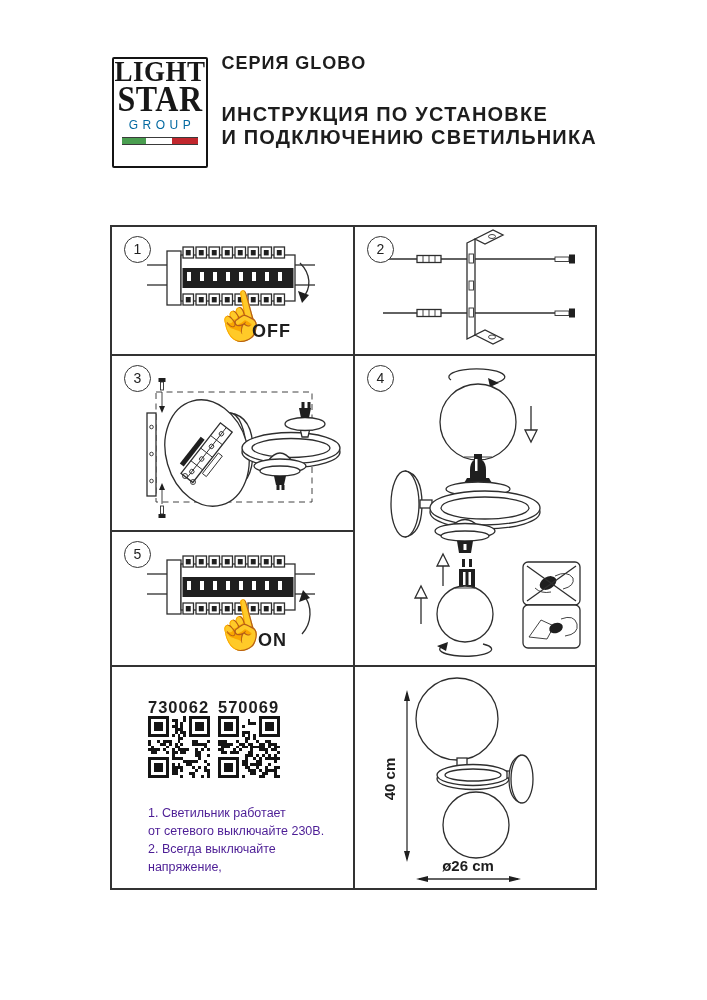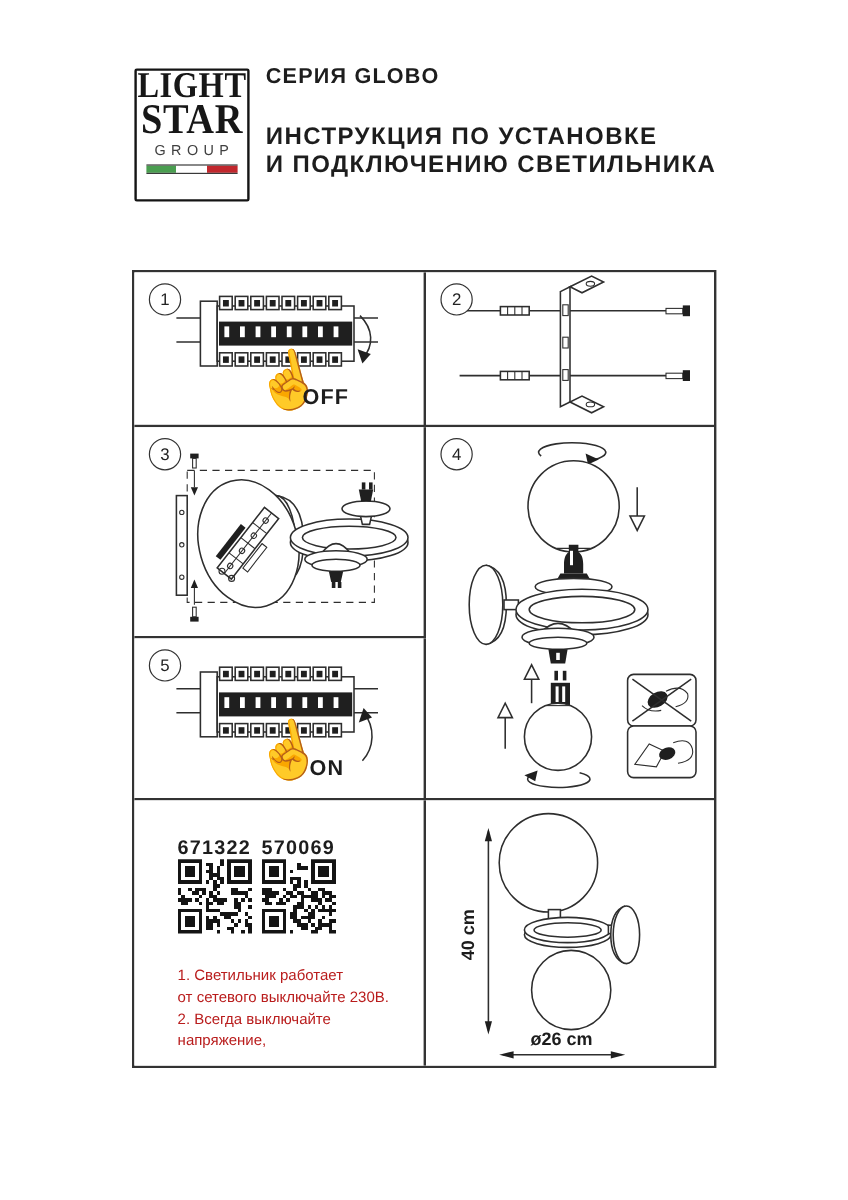--- a/index.html
+++ b/index.html
@@ -6,21 +6,21 @@
   .page{position:relative;width:707px;height:1000px;background:#fff;overflow:hidden;
         font-family:"Liberation Sans",sans-serif;color:#1d1d1d;}
   
   .logo-box{position:absolute;left:112px;top:57px;width:96px;height:111px;
             border:2px solid #141414;border-radius:2px;box-sizing:border-box;
             text-align:center;padding-top:0;background:#fff;}
   .logo-light{font-family:"Liberation Serif",serif;font-weight:bold;font-size:27px;
               line-height:25px;letter-spacing:.5px;color:#171717;transform:scaleY(1.12);}
   .logo-star{font-family:"Liberation Serif",serif;font-weight:bold;font-size:32px;
              line-height:30px;letter-spacing:.5px;color:#171717;transform:scaleY(1.1);}
-  .logo-group{font-size:12px;letter-spacing:4.5px;text-indent:4px;color:#404040;
+  .logo-group{font-size:12px;letter-spacing:4.5px;text-indent:4px;color:#0369a1;
               margin-top:5px;line-height:13px;}
   .logo-flag{width:76px;height:8px;margin:5px auto 0;box-sizing:border-box;
              border-top:1.5px solid #3a3a3a;border-bottom:1.5px solid #3a3a3a;
              background:linear-gradient(to right,#4a9e50 0 32%,#ffffff 32% 66%,#c1272d 66% 100%);}
   .title-block{position:absolute;right:110px;top:50px;}
   .t-series{font-size:18px;line-height:27px;font-weight:bold;letter-spacing:1px;}
   .t-instr{font-size:20px;line-height:23px;font-weight:bold;letter-spacing:1.2px;margin-top:26px;}
   
   .grid{position:absolute;left:110px;top:225px;width:487px;height:665px;
         border:2px solid #333;box-sizing:border-box;background:#fff;}
@@ -32,21 +32,21 @@
   .draw{position:absolute;left:0;top:0;}
   .ln{stroke:#2e2e2e;stroke-width:1.3;fill:none;}
   .lt{stroke:#2e2e2e;stroke-width:.9;fill:none;}
   .fl{fill:#1f1f1f;stroke:none;}
   .wh{fill:#fff;}
   .dash{stroke-dasharray:6 4.5;}
   .svgtxt{font-family:"Liberation Sans",sans-serif;fill:#1d1d1d;}
   
   .article{position:absolute;top:31px;font-size:16.5px;font-weight:bold;letter-spacing:1px;}
   .qr{position:absolute;top:49px;}
-  .notes{position:absolute;left:36px;top:137px;font-size:12.5px;line-height:18px;color:#b91c1c;}
+  .notes{position:absolute;left:36px;top:137px;font-size:12.5px;line-height:18px;color:#4c1d95;}
 </style>
 </head>
 <body>
 
 <div class="page">
 
   <svg width="0" height="0" style="position:absolute" aria-hidden="true">
     <defs>
       <g id="tcell">
         <rect x="0" y="0" width="10.5" height="11" class="ln wh"></rect>
@@ -294,21 +294,21 @@
       <svg class="draw" width="241" height="131" viewBox="0 0 241 131">
         <use href="#breaker" x="55" y="26"></use>
         <text class="svgtxt" x="98" y="112" font-size="46" transform="rotate(-14 118 88)">☝</text>
         <path class="ln" d="M190,102 C200,91 201,74 191,62"></path>
         <polygon class="fl" points="191,58 187,70 198,66"></polygon>
         <text class="svgtxt" x="146" y="114" font-size="18" font-weight="bold" letter-spacing="1">ON</text>
       </svg>
     </div>
 
     <div class="panel b-r" style="left:0;top:440px;width:243px;height:221px">
-      <span class="article" style="left:36px">671322</span>
+      <span class="article" style="left:36px">730062</span>
       <span class="article" style="left:106px">570069</span>
       <svg class="qr" style="left:36px" width="62" height="62" viewBox="0 0 21 21" shape-rendering="crispEdges">
           <rect x="0" y="0" width="1" height="1" fill="#141414"></rect>
           <rect x="0" y="1" width="1" height="1" fill="#141414"></rect>
           <rect x="0" y="2" width="1" height="1" fill="#141414"></rect>
           <rect x="0" y="3" width="1" height="1" fill="#141414"></rect>
           <rect x="0" y="4" width="1" height="1" fill="#141414"></rect>
           <rect x="0" y="5" width="1" height="1" fill="#141414"></rect>
           <rect x="0" y="6" width="1" height="1" fill="#141414"></rect>
           <rect x="1" y="0" width="1" height="1" fill="#141414"></rect>

